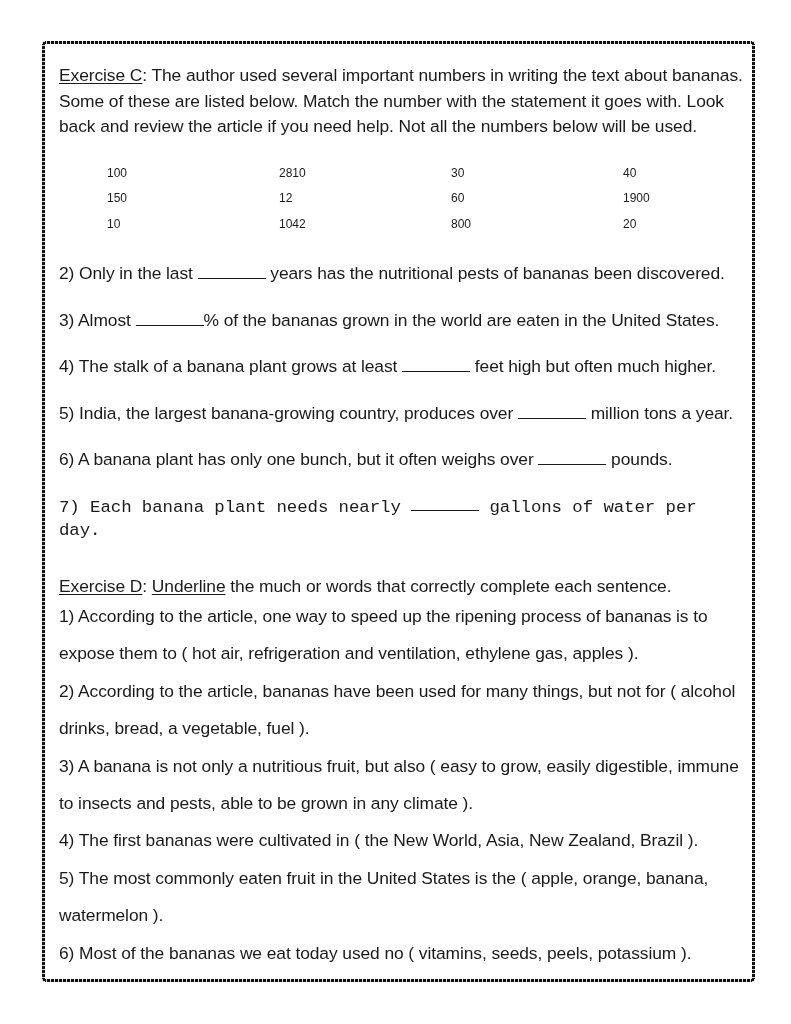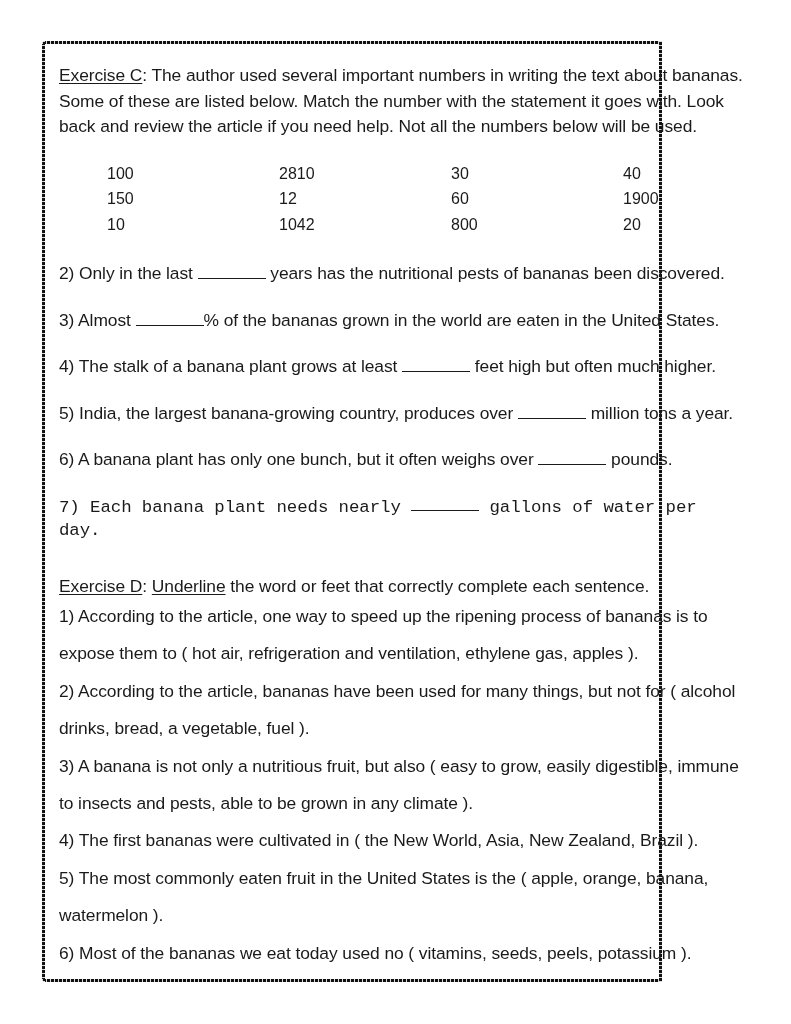--- a/index.html
+++ b/index.html
@@ -14,21 +14,21 @@
     color: #1a1a1a;
     position: relative;
     overflow: hidden;
   }
 
   
   .worksheet-frame {
     position: absolute;
     left: 42px;
     top: 41px;
-    width: 620px;
+    width: 713px;
     height: 941px;
     box-sizing: border-box;
     border: 3px solid #111111;
     background: #ffffff;
   }
   
   .worksheet-frame::before {
     content: "";
     position: absolute;
     left: -3px; top: -3px; right: -3px; bottom: -3px;
@@ -59,21 +59,21 @@
   .u { text-decoration: underline; text-underline-offset: 2px; }
 
   
   .number-grid {
     margin-top: 21px;
     margin-left: 48px;
     width: 560px;
     border-collapse: collapse;
   }
   .number-grid td {
-    font-size: 16px;
+    font-size: 12px;
     line-height: 25.5px;
     padding: 0;
     width: 172px;
     vertical-align: top;
   }
   .number-grid td:last-child { width: auto; }
 
   
   .qlist-c { margin-top: 24px; }
   .q-c {
@@ -150,21 +150,21 @@
       <p class="q-c"><span>4)</span><span> The stalk of a banana plant grows at least </span><span class="blank"></span><span> feet high but often much higher.</span></p>
 
       <p class="q-c"><span>5)</span><span> India, the largest banana-growing country, produces over </span><span class="blank"></span><span> million tons a year.</span></p>
 
       <p class="q-c"><span>6)</span><span> A banana plant has only one bunch, but it often weighs over </span><span class="blank"></span><span> pounds.</span></p>
 
       <p class="q-c"><span>7)</span><span> Each banana plant needs nearly </span><span class="blank"></span><span> gallons of water per day.</span></p>
 
     </div>
 
-    <p class="ex-d-head"><span class="u">Exercise D</span><span>:</span><span>&nbsp;</span><span class="u">Underline</span><span> the word or feet that correctly complete each sentence.</span></p>
+    <p class="ex-d-head"><span class="u">Exercise D</span><span>:</span><span>&nbsp;</span><span class="u">Underline</span><span> the much or words that correctly complete each sentence.</span></p>
 
     <div class="qlist-d">
 
       <p class="q-d"><span>1)</span><span> According to the article, one way to speed up the ripening process of bananas is to expose them to (  hot air,  refrigeration and ventilation,  ethylene gas,  apples  ).</span></p>
 
       <p class="q-d"><span>2)</span><span> According to the article, bananas have been used for many things, but not for (  alcohol drinks,  bread,  a vegetable,  fuel  ).</span></p>
 
       <p class="q-d"><span>3)</span><span> A banana is not only a nutritious fruit, but also (  easy to grow,  easily digestible, immune to insects and pests,  able to be grown in any climate  ).</span></p>
 
       <p class="q-d"><span>4)</span><span> The first bananas were cultivated in (  the New World,  Asia,  New Zealand,  Brazil  ).</span></p>

